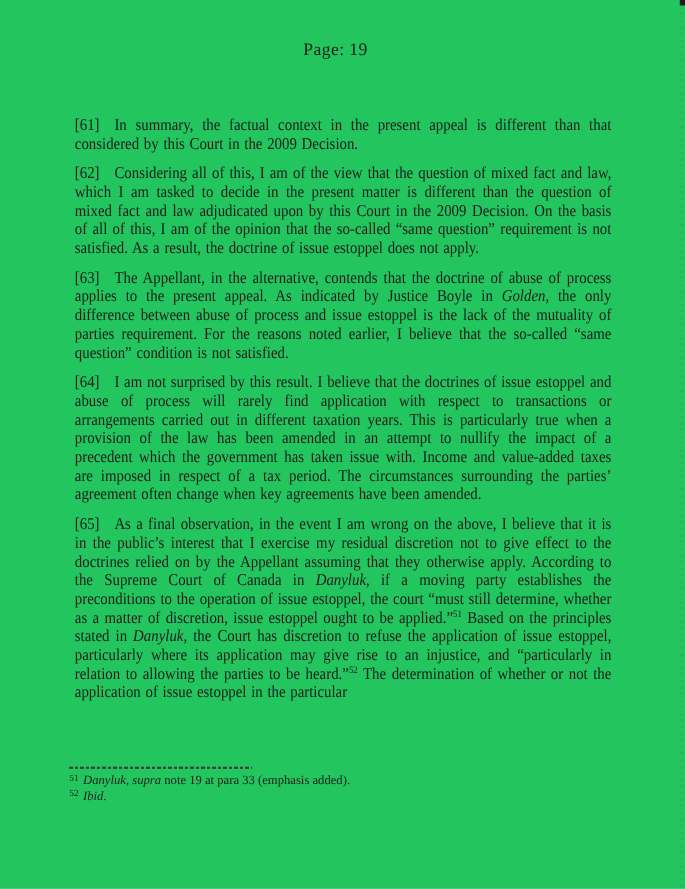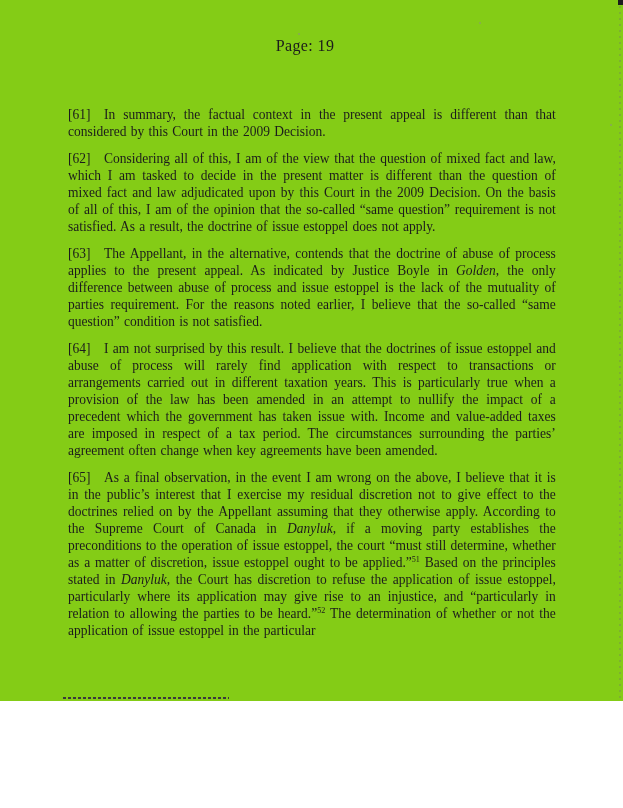--- a/index.html
+++ b/index.html
@@ -3,22 +3,22 @@
 <meta charset="utf-8">
 <style>
   html, body { margin: 0; padding: 0; }
   body {
     width: 623px; height: 808px;
     background: #ffffff;
     font-family: "Liberation Serif", "DejaVu Serif", serif;
   }
   .page {
     position: relative;
-    width: 623px; height: 701px;
-    background: #84cc16;
+    width: 623px; height: 808px;
+    background: #22c55e;
     color: #1c1c1c;
     overflow: hidden;
   }
   .page-header {
     position: absolute;
     top: 37px; left: 0; width: 610px;
     text-align: center;
     font-size: 16px;
     letter-spacing: 0.4px;
   }
@@ -101,20 +101,26 @@
   <main class="content">
     <p><span>[61] In summary, the factual context in the present appeal is different than that considered by this Court in the 2009 Decision.</span></p>
     <p><span>[62] Considering all of this, I am of the view that the question of mixed fact and law, which I am tasked to decide in the present matter is different than the question of mixed fact and law adjudicated upon by this Court in the 2009 Decision. On the basis of all of this, I am of the opinion that the so-called “same question” requirement is not satisfied. As a result, the doctrine of issue estoppel does not apply.</span></p>
     <p><span>[63] The Appellant, in the alternative, contends that the doctrine of abuse of process applies to the present appeal. As indicated by Justice Boyle in </span><span class="it">Golden</span><span>, the only difference between abuse of process and issue estoppel is the lack of the mutuality of parties requirement. For the reasons noted earlier, I believe that the so-called “same question” condition is not satisfied.</span></p>
     <p><span>[64] I am not surprised by this result. I believe that the doctrines of issue estoppel and abuse of process will rarely find application with respect to transactions or arrangements carried out in different taxation years. This is particularly true when a provision of the law has been amended in an attempt to nullify the impact of a precedent which the government has taken issue with. Income and value-added taxes are imposed in respect of a tax period. The circumstances surrounding the parties’ agreement often change when key agreements have been amended.</span></p>
     <p><span>[65] As a final observation, in the event I am wrong on the above, I believe that it is in the public’s interest that I exercise my residual discretion not to give effect to the doctrines relied on by the Appellant assuming that they otherwise apply. According to the Supreme Court of Canada in </span><span class="it">Danyluk</span><span>, if a moving party establishes the preconditions to the operation of issue estoppel, the court “must still determine, whether as a matter of discretion, issue estoppel ought to be applied.”</span><sup>51</sup><span> Based on the principles stated in </span><span class="it">Danyluk</span><span>, the Court has discretion to refuse the application of issue estoppel, particularly where its application may give rise to an injustice, and “particularly in relation to allowing the parties to be heard.”</span><sup>52</sup><span> The determination of whether or not the application of issue estoppel in the particular</span></p>
   </main>
 
   <footer class="footnotes">
     <div class="fn-rule"></div>
+    <div class="footnote">
+      <sup class="fn-marker">51</sup><span><span class="it">Danyluk, supra</span><span> note 19 at para 33 (emphasis added).</span></span>
+    </div>
+    <div class="footnote">
+      <sup class="fn-marker">52</sup><span><span class="it">Ibid.</span></span>
+    </div>
   </footer>
 
   <div class="scan-edge"></div>
   <div class="scan-mark-top"></div>
   <div class="speck s1"></div>
   <div class="speck s2"></div>
   <div class="speck s3"></div>
   <div class="speck s4"></div>
   <div class="speck s5"></div>
 

